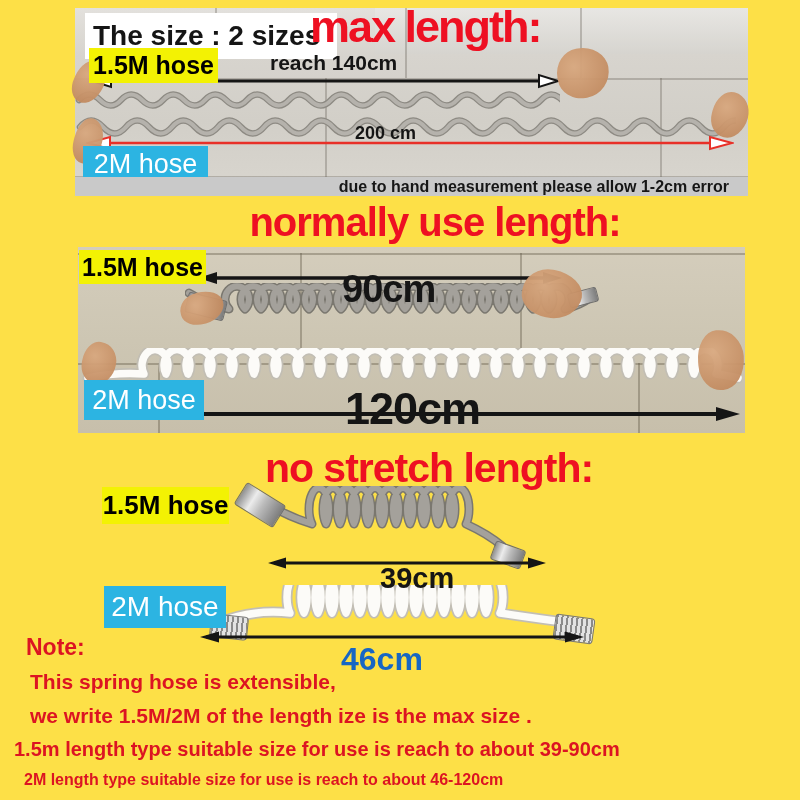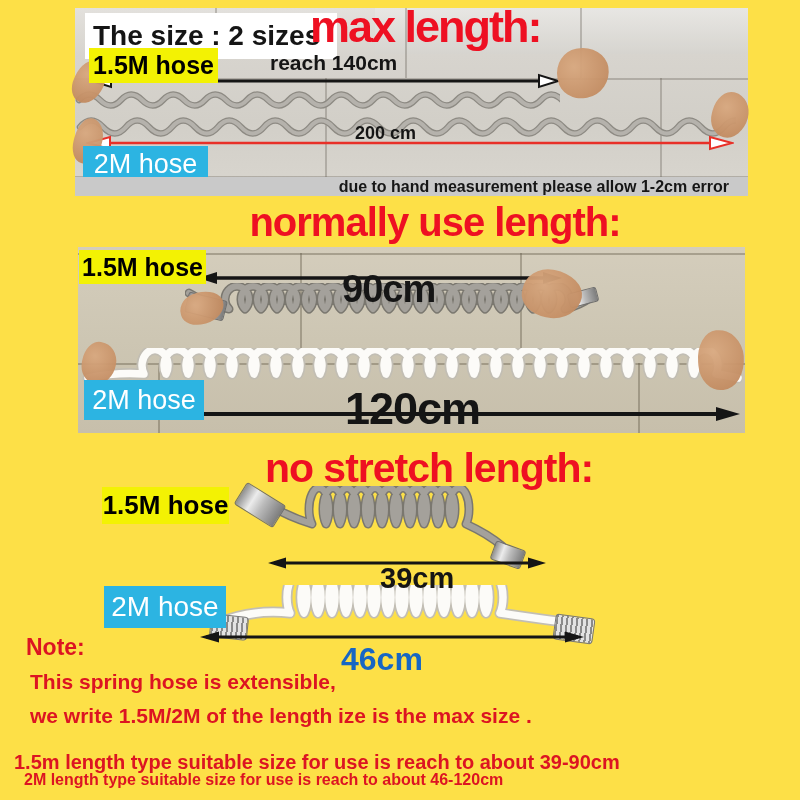--- a/index.html
+++ b/index.html
@@ -49,21 +49,21 @@
   .v200{left:355px;top:123px;font-size:18px;}
   .v90{left:342px;top:256px;font-size:38px;letter-spacing:-1px;margin-top:12px;}
   .v120{left:345px;top:383px;font-size:45px;letter-spacing:-1px;}
   .v39{left:380px;top:562px;font-size:29px;}
   .v46{left:341px;top:641px;font-size:32px;color:var(--value_blue);}
   
   .note-head{left:26px;top:634px;font-size:23px;font-weight:bold;color:var(--note_red);z-index:6;}
   .note-line{position:absolute;font-size:21px;font-weight:bold;color:var(--note_red);
     white-space:nowrap;z-index:6;}
   .nl0{left:30px;top:670px;} .nl1{left:30px;top:704px;}
-  .nl2{left:14px;top:738px;font-size:20px;margin-top:13px;} .nl3{left:24px;top:771px;font-size:16px;}
+  .nl2{left:14px;top:738px;font-size:20px;} .nl3{left:24px;top:771px;font-size:16px;}
   
   svg.hose{position:absolute;z-index:2;overflow:hidden;}
   .hose-outline{fill:none;stroke-linecap:round;stroke-linejoin:round;}
   .hose-core{fill:none;stroke-linecap:round;stroke-linejoin:round;}
   .thin .hose-outline{stroke:#8d8a83;stroke-width:6.5px;}
   .thin .hose-core{stroke:#b5b2ac;stroke-width:4px;}
   .gray .hose-outline{stroke:#7a776f;stroke-width:9px;}
   .gray .hose-core{stroke:#a4a19b;stroke-width:6px;}
   .white .hose-outline{stroke:#c2beb4;stroke-width:11px;}
   .white .hose-core{stroke:#fcfbf8;stroke-width:7.5px;}

